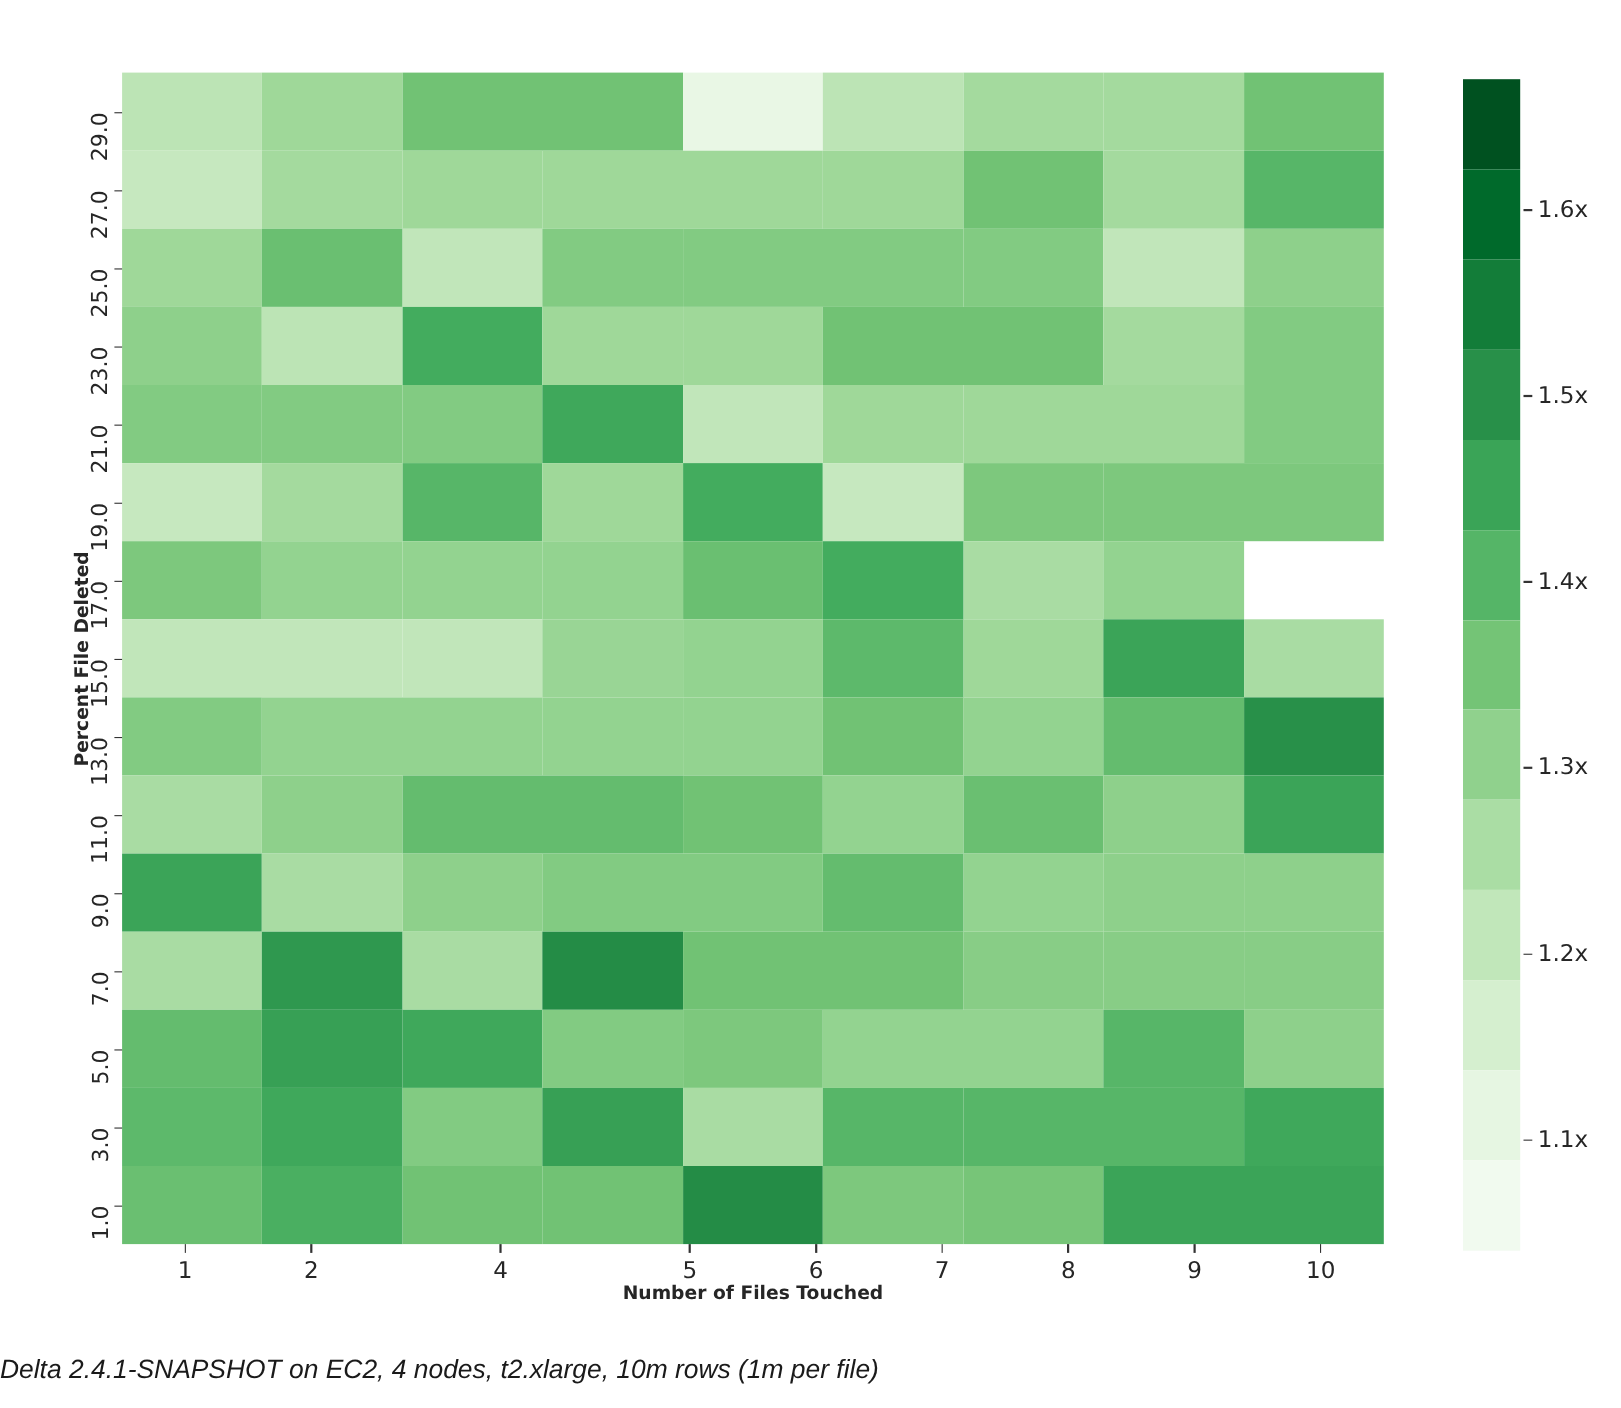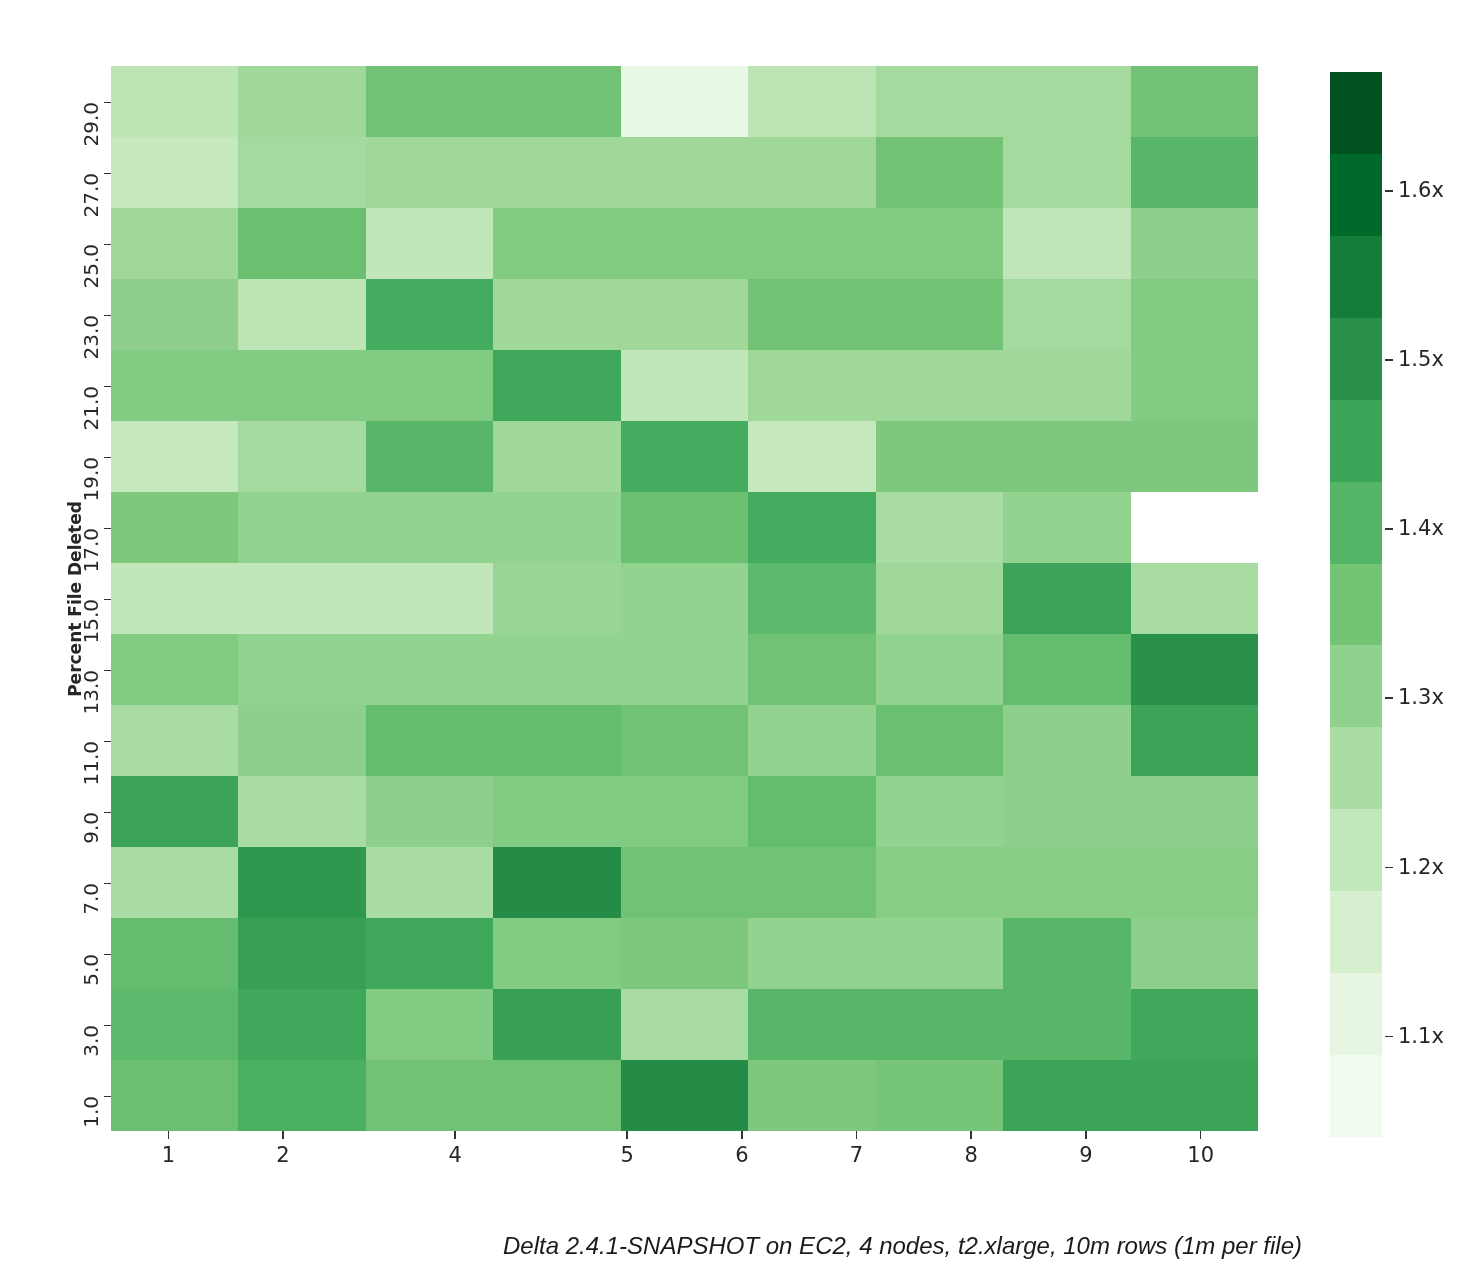--- a/index.html
+++ b/index.html
@@ -159,21 +159,21 @@
     transform: translateY(-50%);
     white-space: nowrap;
   }
 
   
   #caption {
     position: absolute;
     left: 0;
     top: 1232px;
     width: 1302px;
-    text-align: right;
+    text-align: left;
     font-size: 24px;
     font-style: italic;
     color: #1a1a1a;
     font-family: "Liberation Sans", sans-serif;
   }
 </style>
 </head>
 <body>
 
 <div id="figure">
@@ -393,20 +393,21 @@
         <div class="x-tick-label" style="left: 630.85px;">6</div>
         <div class="x-tick-mark" style="left: 744.75px;"></div>
         <div class="x-tick-label" style="left: 745.55px;">7</div>
         <div class="x-tick-mark" style="left: 859.45px;"></div>
         <div class="x-tick-label" style="left: 860.25px;">8</div>
         <div class="x-tick-mark" style="left: 974.15px;"></div>
         <div class="x-tick-label" style="left: 974.95px;">9</div>
         <div class="x-tick-mark" style="left: 1088.85px;"></div>
         <div class="x-tick-label" style="left: 1089.65px;">10</div>
       </div>
+    <div id="x-axis-title">Number of Files Touched</div>
   </div>
 
   <div id="colorbar-area">
     <div id="colorbar-strip">
         <div class="cb-band" style="background: rgb(241, 250, 239);"></div>
         <div class="cb-band" style="background: rgb(230, 246, 226);"></div>
         <div class="cb-band" style="background: rgb(213, 239, 207);"></div>
         <div class="cb-band" style="background: rgb(193, 231, 186);"></div>
         <div class="cb-band" style="background: rgb(170, 221, 164);"></div>
         <div class="cb-band" style="background: rgb(144, 209, 141);"></div>

